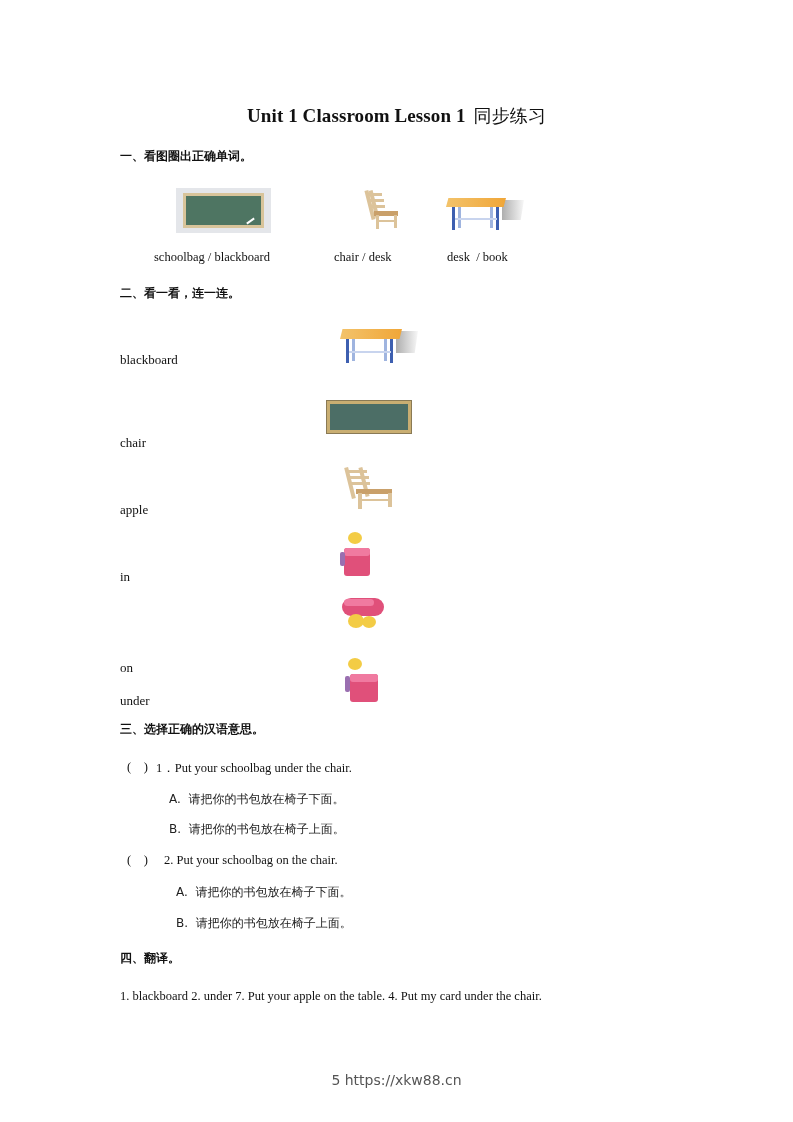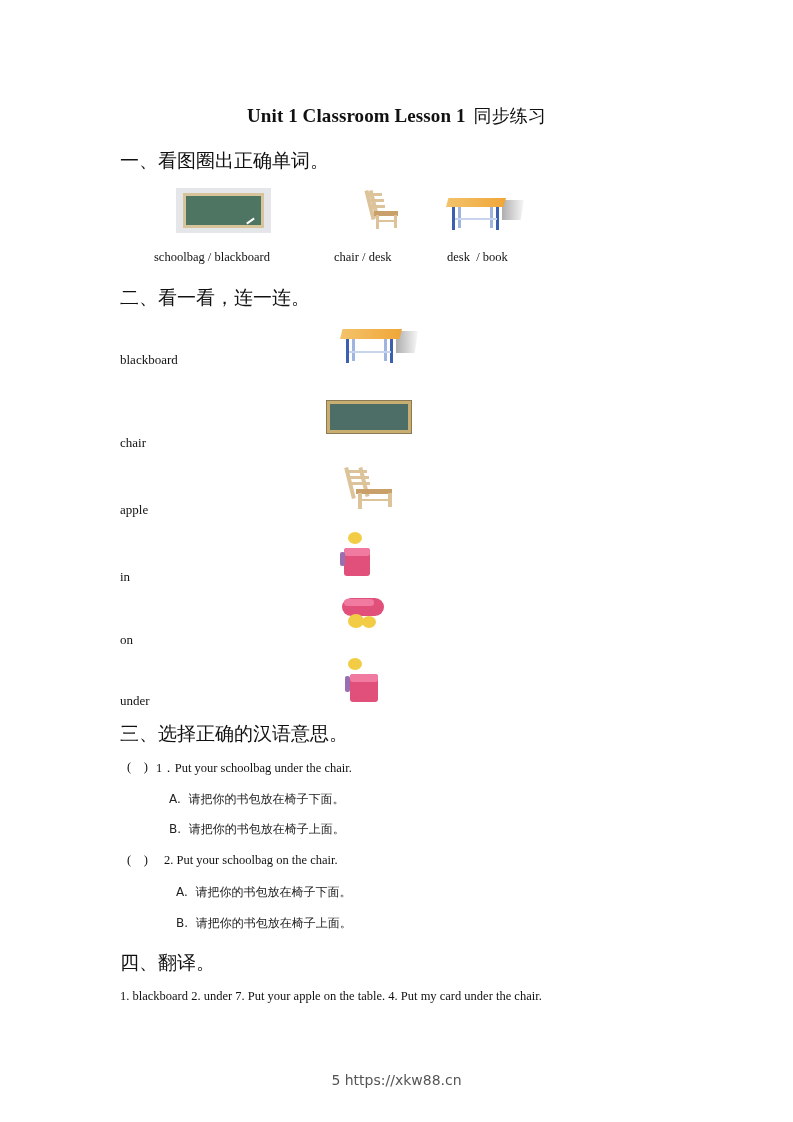--- a/index.html
+++ b/index.html
@@ -7,21 +7,21 @@
       width: 793px; height: 1122px; position: relative; overflow: hidden;
       font-family: "Liberation Serif", "DejaVu Serif", serif; color: #111;
     }
     .abs { position: absolute; }
     .title {
       top: 104px; left: 0; width: 793px; text-align: center;
       font-size: 19px; font-weight: bold; letter-spacing: 0.1px;
     }
     .title .cn { font-family: "DejaVu Sans", sans-serif; font-weight: normal; font-size: 18px; margin-left: 8px; }
     .section-head {
-      left: 120px; font-family: "DejaVu Sans", sans-serif; font-size: 19px; font-weight: normal; color: #111;
+      left: 120px; font-family: "DejaVu Sans", sans-serif; font-size: 12px; font-weight: bold; color: #111;
     }
     .label { font-size: 13px; color: #111; }
     .small { font-size: 12.5px; color: #111; }
     .cn-opt { font-family: "DejaVu Sans", sans-serif; font-size: 12px; color: #222; }
 
     
     .bb-frame { background: #e4e6ea; }
     .bb {
       position: absolute; background: #4e7562; border: 3px solid #d8c49a;
       box-sizing: border-box;
@@ -99,21 +99,21 @@
 <div class="abs small" style="left:154px; top:250px;text-align:center;">schoolbag / blackboard</div>
 <div class="abs small" style="left:334px; top:250px;">chair / desk</div>
 <div class="abs small" style="left:447px; top:250px; white-space:pre;">desk  / book</div>
 
 <div class="abs section-head" style="top:285px;">二、看一看，连一连。</div>
 
 <div class="abs label" style="left:120px; top:352px;">blackboard</div>
 <div class="abs label" style="left:120px; top:435px;">chair</div>
 <div class="abs label" style="left:120px; top:502px;">apple</div>
 <div class="abs label" style="left:120px; top:569px;">in</div>
-<div class="abs label" style="left:120px; top:632px;">on</div>
+<div class="abs label" style="left:120px; top:660px;">on</div>
 <div class="abs label" style="left:120px; top:693px;">under</div>
 
 <div class="abs" style="left:340px; top:327px; width:78px; height:38px;">
   <div class="desk-shadow" style="left:56px; top:4px; width:22px; height:22px;"></div>
   <div class="desk-top" style="left:0; top:2px; width:62px; height:10px;"></div>
   <div class="desk-leg" style="left:6px; top:12px; height:24px;"></div>
   <div class="desk-leg" style="left:12px; top:12px; height:22px; background:#9fb4df;"></div>
   <div class="desk-leg" style="left:44px; top:12px; height:22px; background:#9fb4df;"></div>
   <div class="desk-leg" style="left:50px; top:12px; height:24px;"></div>
   <div class="desk-bar" style="left:9px; top:24px; width:42px;"></div>

